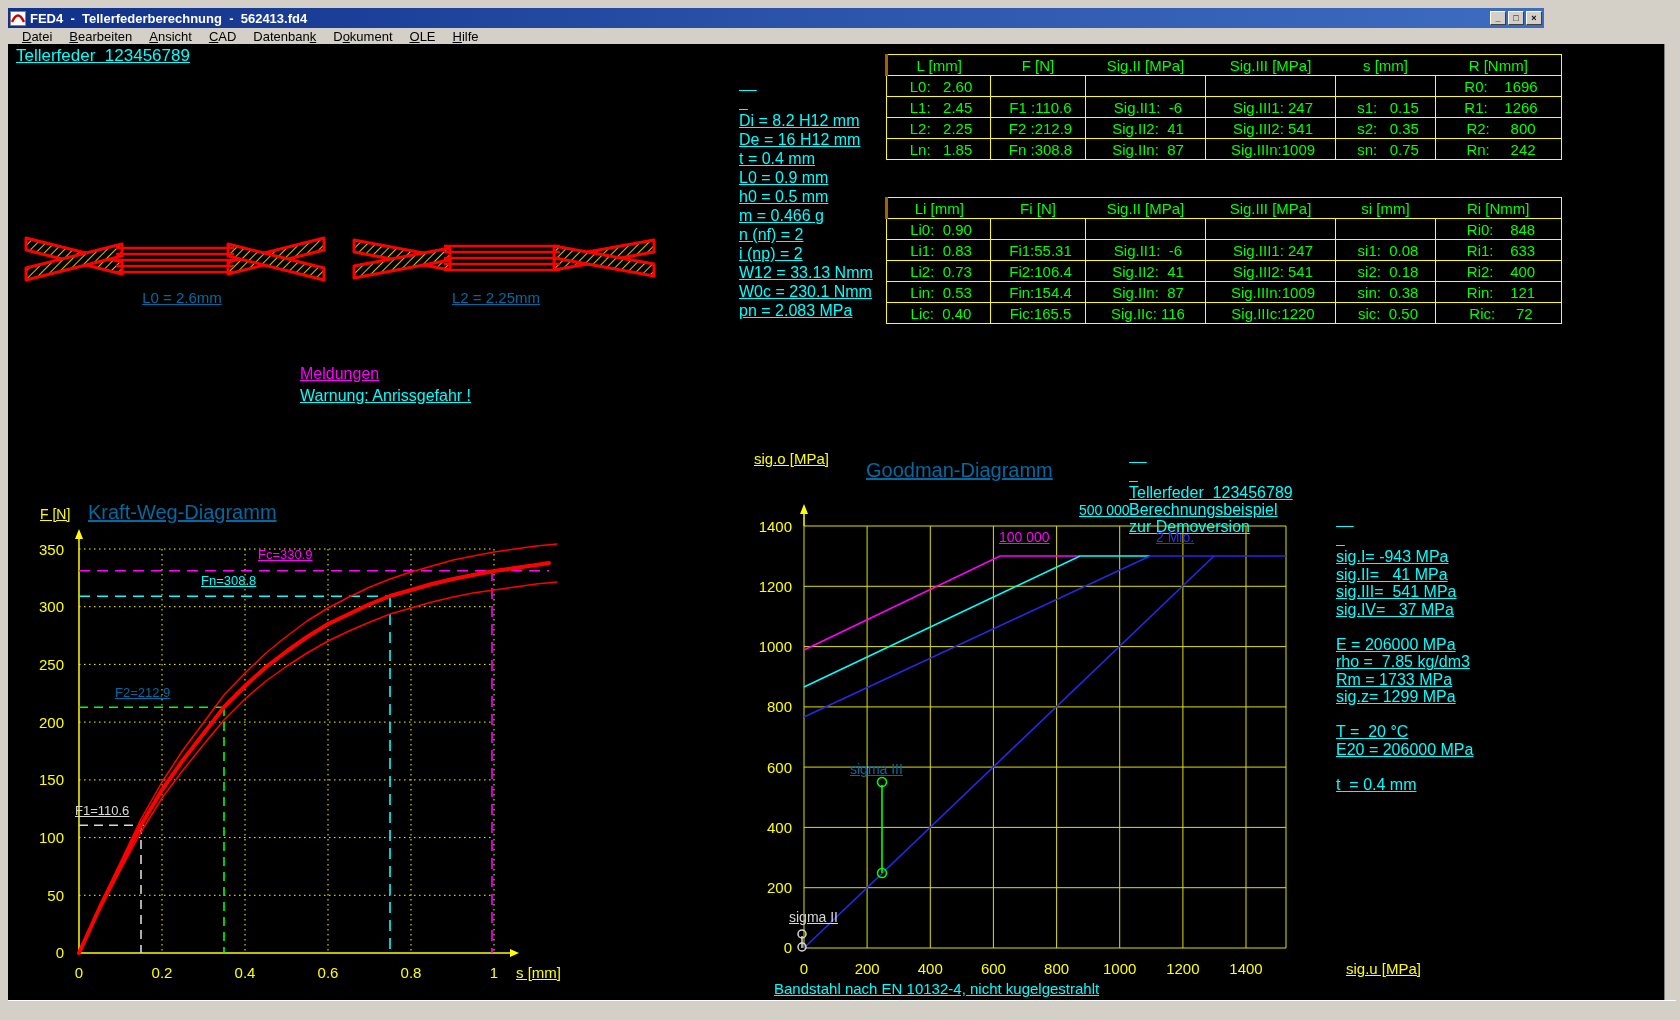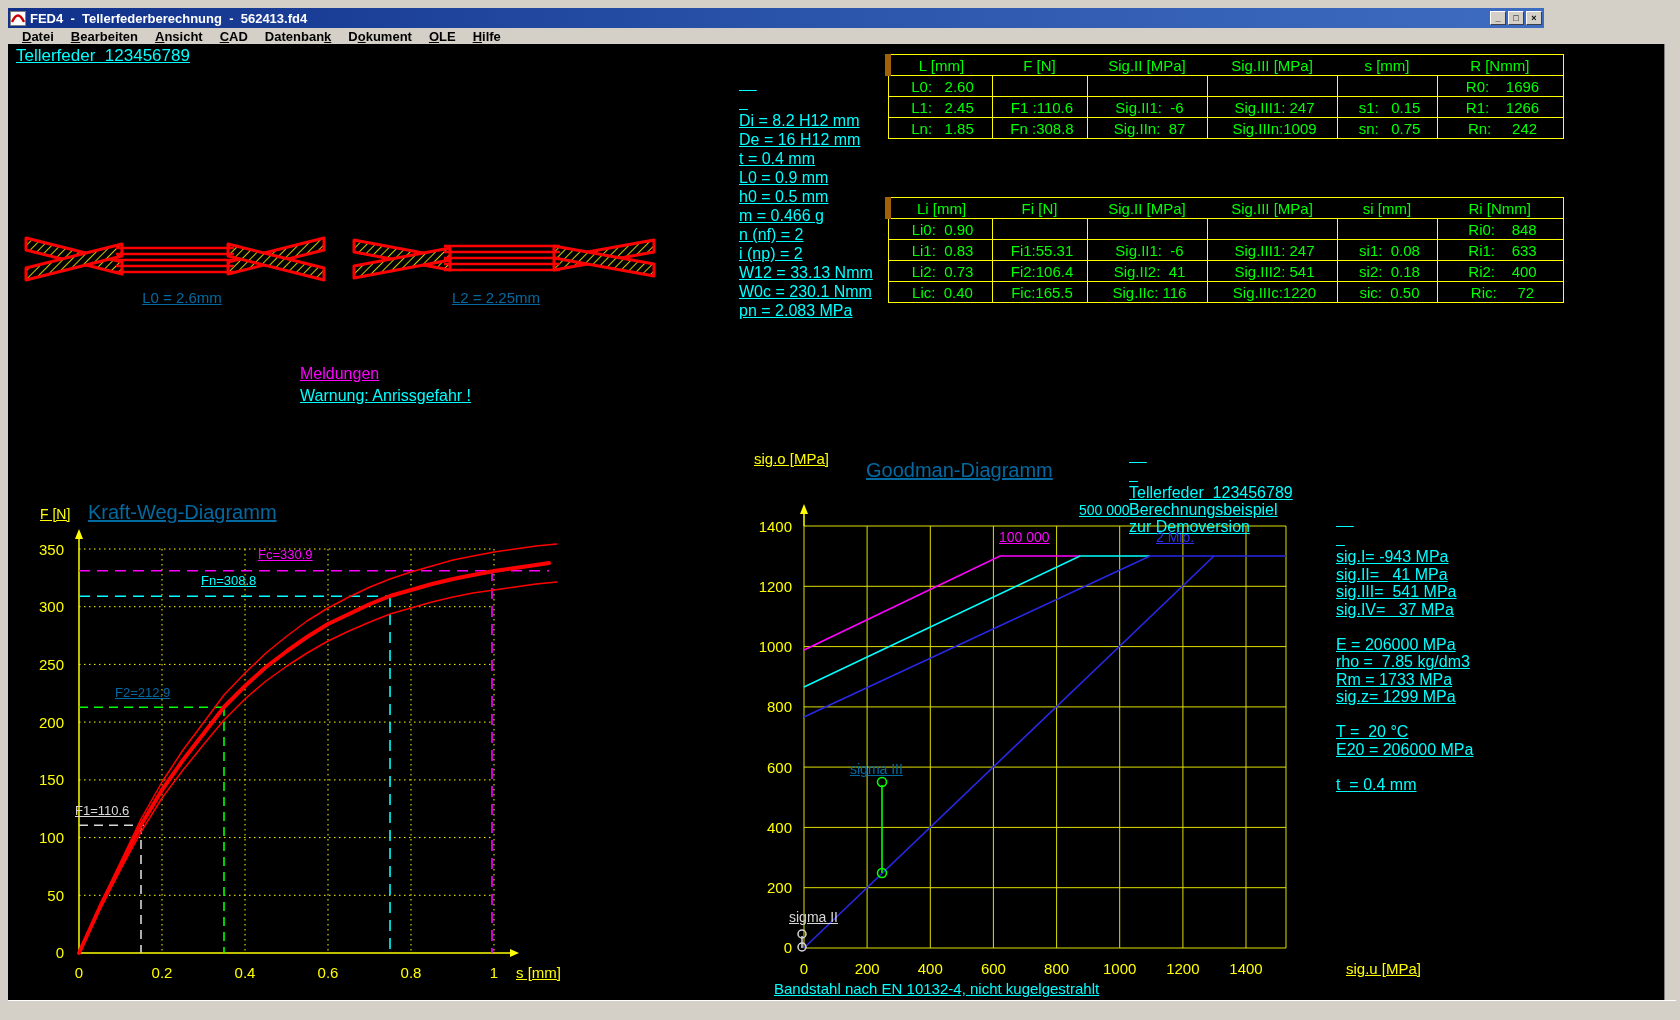--- a/index.html
+++ b/index.html
@@ -9,38 +9,38 @@
   .abs{position:absolute;}
   .titlebar{left:4px;top:4px;width:1536px;height:20px;display:flex;align-items:center;
             background:linear-gradient(90deg,#10308A 0%,#2C56AC 55%,#3E6CC0 100%);color:#FFFFFF;}
   .title-text{font-size:13px;font-weight:bold;margin-left:4px;white-space:pre;}
   .app-icon{width:16px;height:15px;background:#FFFFFF;margin-left:2px;border:1px solid #808080;position:relative;}
   .winbtns{margin-left:auto;display:flex;gap:2px;padding-right:2px;}
   .winbtn{width:16px;height:14px;background:#D4D0C8;border:1px solid;border-color:#FFFFFF #404040 #404040 #FFFFFF;
           font-size:9px;line-height:12px;text-align:center;color:#000;font-weight:bold;}
   .menubar{left:4px;top:24px;width:1672px;height:16px;background:#D4D0C8;display:flex;align-items:center;
            padding-left:14px;gap:17px;font-size:13px;color:#000;}
-  .menu-item{white-space:pre;font-weight:bold;}
+  .menu-item{white-space:pre;}
   .menu-item .acc{text-decoration:underline;}
   .canvas-bg{left:4px;top:40px;width:1656px;height:956px;background:#000000;}
   .right-strip{left:1660px;top:40px;width:16px;height:956px;background:#D4D0C8;border-left:1px solid #808080;}
   .statusbar{left:4px;top:996px;width:1672px;height:20px;background:#D4D0C8;border-top:1px solid #FFFFFF;
              font-size:10px;color:#8B2000;padding:4px 0 0 6px;white-space:pre;}
   svg.overlay{left:0;top:0;pointer-events:none;}
   .txt{position:absolute;white-space:pre;line-height:1.15;text-decoration:underline;}
   .c-cyan{color:#00FFFF;} .c-green{color:#0369a1;} .c-yellow{color:#FFFF00;}
   .c-magenta{color:#FF00FF;} .c-gray{color:#D8D8D8;} .c-blue{color:#3030F0;}
   .lines16 div{font-size:16px;height:19px;}
   .info-lines div{font-size:16px;height:17.5px;}
   .tfb div{font-size:16px;height:17px;}
   
   table.dtab{border-collapse:collapse;table-layout:fixed;width:675px;color:#00FF00;font-size:15px;}
   table.dtab th{border:1px solid #FFFF00;border-left:none;border-right:none;height:21px;font-weight:normal;
                 text-align:center;white-space:pre;padding:0;}
-  table.dtab th:first-child{border-left:6px solid #a16207;}
+  table.dtab th:first-child{border-left:3px solid #a16207;}
   table.dtab th:last-child{border-right:1px solid #FFFF00;}
   table.dtab td{border:1px solid #FFFF00;height:21px;padding:0 0 0 5px;white-space:pre;overflow:hidden;text-align:center;}
   
   .vticks{display:flex;flex-direction:column;justify-content:space-between;}
   .vticks span{height:0;display:flex;align-items:center;justify-content:flex-end;width:100%;
                font-size:15px;color:#FFFF00;white-space:pre;}
   .hticks{display:flex;flex-direction:row;justify-content:space-between;}
   .hticks span{width:0;display:flex;justify-content:center;font-size:15px;color:#FFFF00;white-space:pre;}
 </style>
 </head>
@@ -239,20 +239,28 @@
       </tr>
         <tr>
         <td>L1:   2.45</td>
         <td>F1 :110.6</td>
         <td>Sig.II1:  -6</td>
         <td>Sig.III1: 247</td>
         <td>s1:   0.15</td>
         <td>R1:    1266</td>
       </tr>
         <tr>
+        <td>L2:   2.25</td>
+        <td>F2 :212.9</td>
+        <td>Sig.II2:  41</td>
+        <td>Sig.III2: 541</td>
+        <td>s2:   0.35</td>
+        <td>R2:     800</td>
+      </tr>
+        <tr>
         <td>Ln:   1.85</td>
         <td>Fn :308.8</td>
         <td>Sig.IIn:  87</td>
         <td>Sig.IIIn:1009</td>
         <td>sn:   0.75</td>
         <td>Rn:     242</td>
       </tr>
       </tbody>
   </table>
 
@@ -295,20 +303,28 @@
       </tr>
         <tr>
         <td>Li2:  0.73</td>
         <td>Fi2:106.4</td>
         <td>Sig.II2:  41</td>
         <td>Sig.III2: 541</td>
         <td>si2:  0.18</td>
         <td>Ri2:    400</td>
       </tr>
         <tr>
+        <td>Lin:  0.53</td>
+        <td>Fin:154.4</td>
+        <td>Sig.IIn:  87</td>
+        <td>Sig.IIIn:1009</td>
+        <td>sin:  0.38</td>
+        <td>Rin:    121</td>
+      </tr>
+        <tr>
         <td>Lic:  0.40</td>
         <td>Fic:165.5</td>
         <td>Sig.IIc: 116</td>
         <td>Sig.IIIc:1220</td>
         <td>sic:  0.50</td>
         <td>Ric:     72</td>
       </tr>
       </tbody>
   </table>
 

